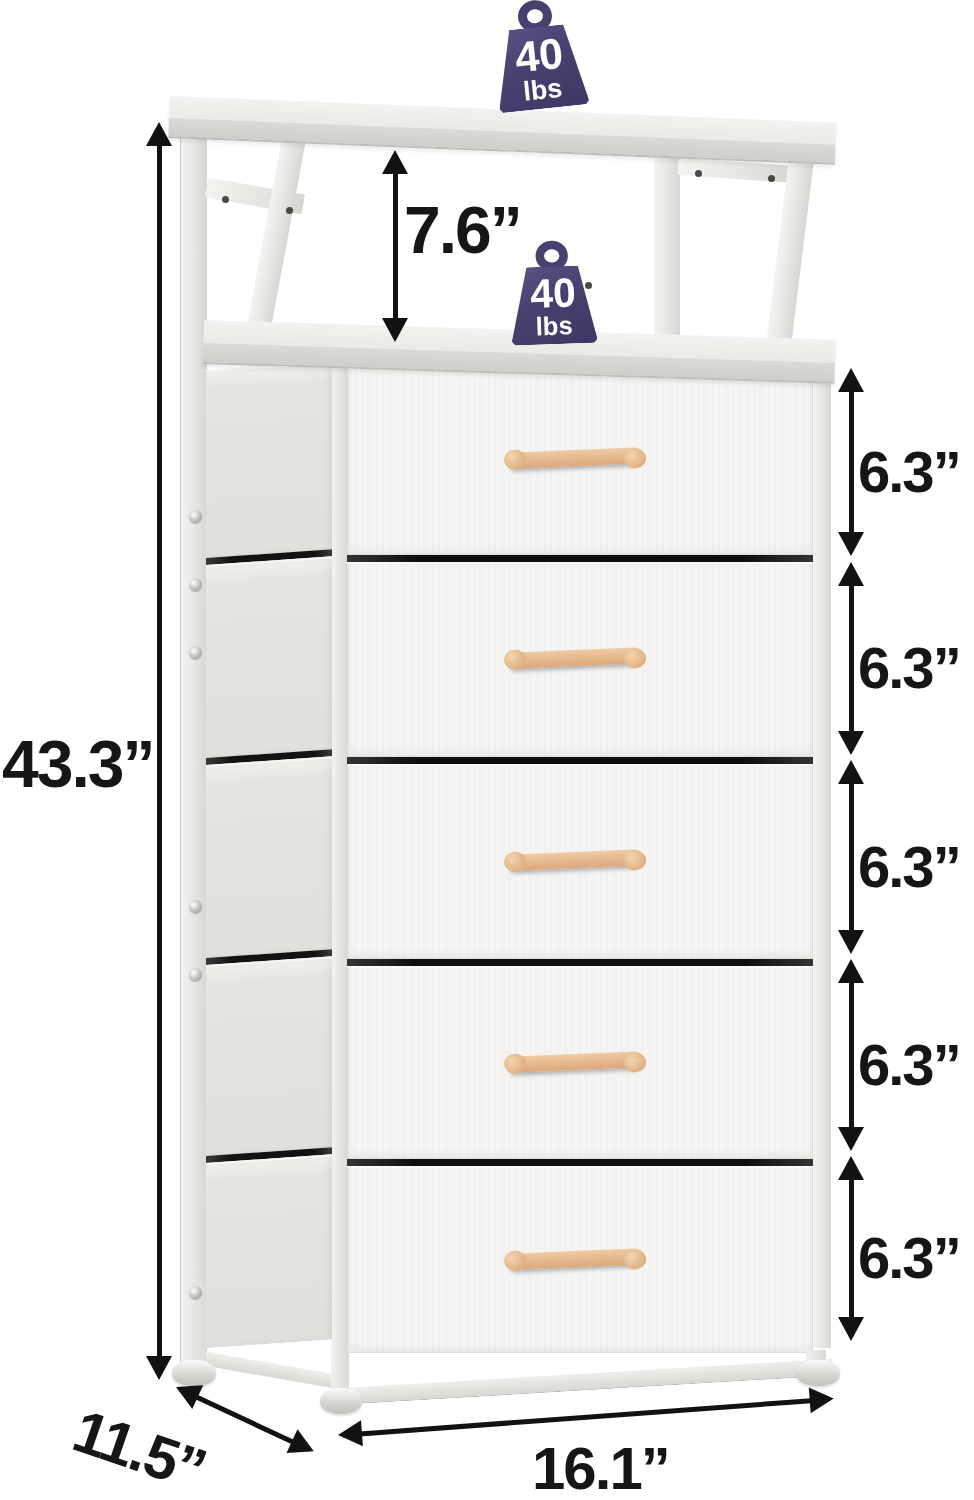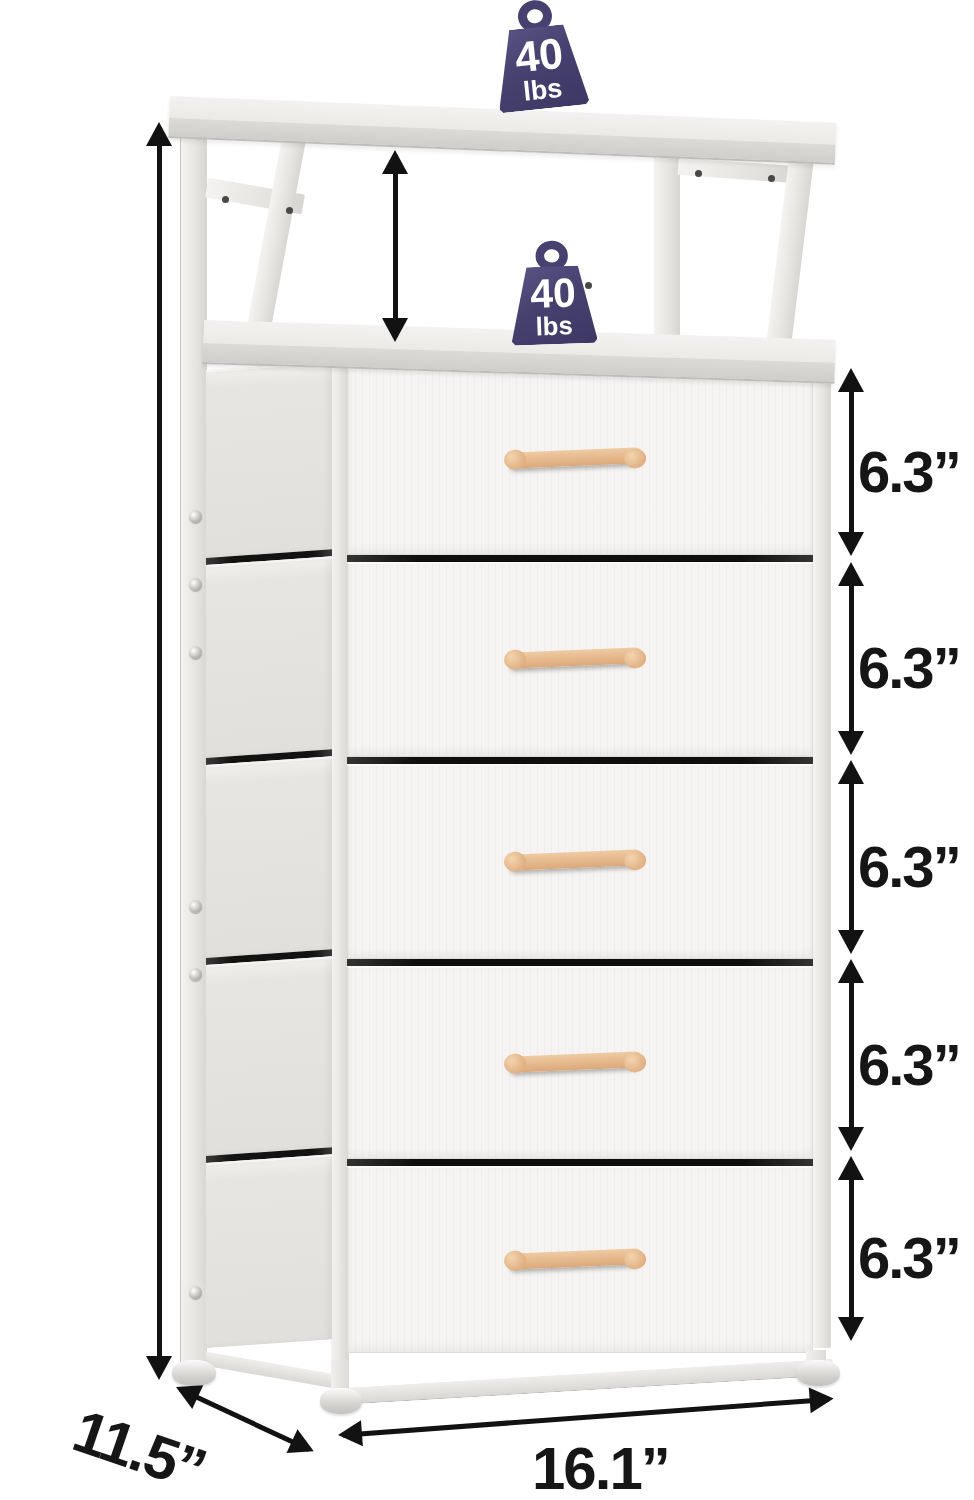--- a/index.html
+++ b/index.html
@@ -231,20 +231,22 @@
     <div class="head-left"></div>
     <div class="shaft"></div>
     <div class="head-right"></div>
   </div>
   <div class="h-arrow arrow-depth">
     <div class="head-left"></div>
     <div class="shaft"></div>
     <div class="head-right"></div>
   </div>
 
+  <div class="dim-label label-height">43.3”</div>
+  <div class="dim-label label-clearance">7.6”</div>
   <div class="dim-label label-drawer label-d1">6.3”</div>
   <div class="dim-label label-drawer label-d2">6.3”</div>
   <div class="dim-label label-drawer label-d3">6.3”</div>
   <div class="dim-label label-drawer label-d4">6.3”</div>
   <div class="dim-label label-drawer label-d5">6.3”</div>
   <div class="dim-label label-width">16.1”</div>
   <div class="dim-label label-depth">11.5”</div>
 
 </div>
 

